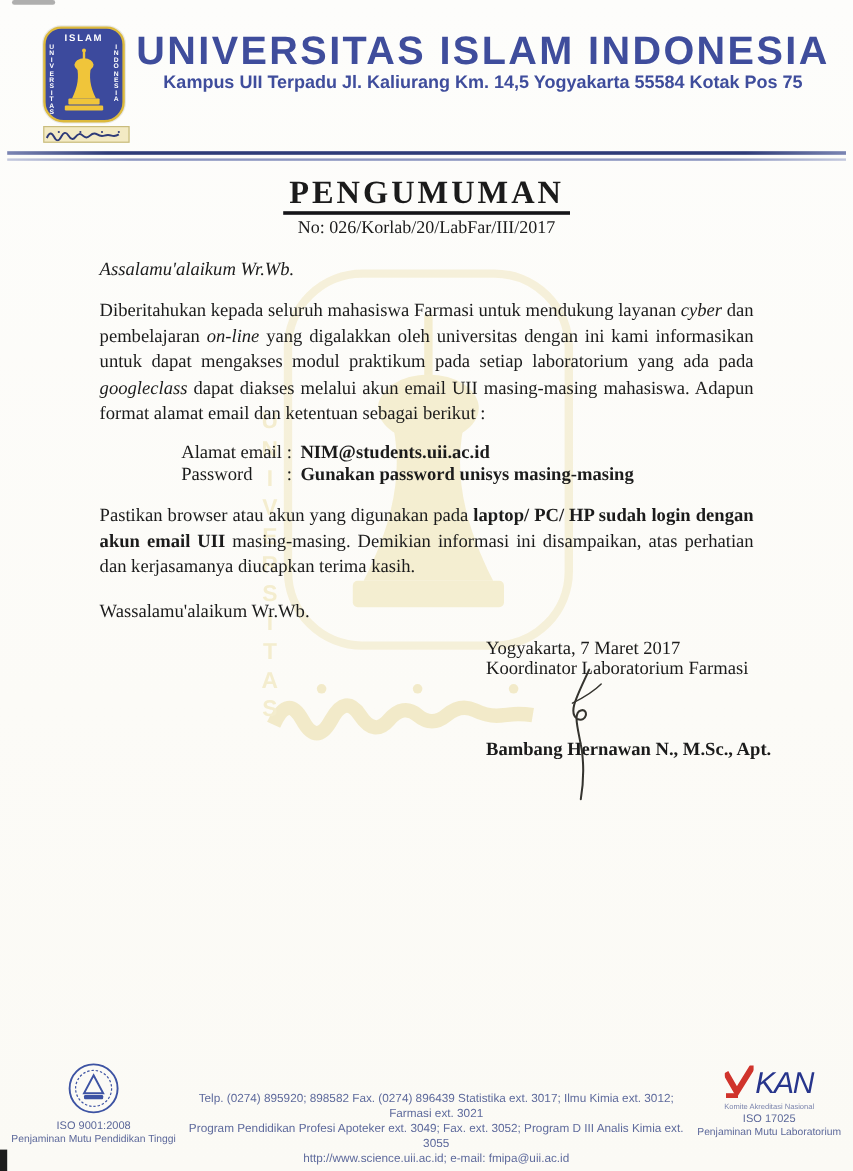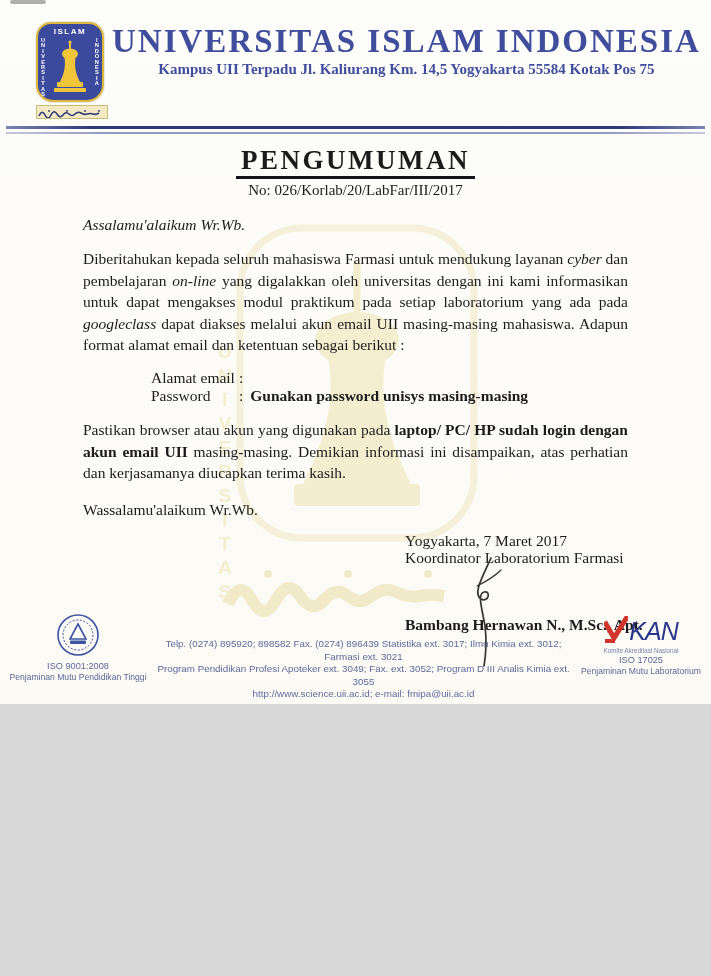--- a/index.html
+++ b/index.html
@@ -1,16 +1,16 @@
 <!DOCTYPE html>
 <html><head>
 <meta charset="utf-8">
 <style>
   html,body{margin:0;padding:0;background:#d8d8d8;}
-  .page{position:relative;width:711px;height:704px;margin:0 auto;overflow:hidden;
+  .page{position:relative;width:711px;height:976px;margin:0 auto;overflow:hidden;
         background:linear-gradient(180deg,#fdfdfb 0%,#fcfbf7 60%,#fbfaf5 100%);
         font-family:"Liberation Serif",serif;color:#1b1b1b;}
 
   
   .artifact-top{position:absolute;left:10px;top:0;width:36px;height:4px;background:#6f6f6f;opacity:.55;border-radius:2px;z-index:5;}
   .artifact-bottom{position:absolute;left:0;top:958px;width:6px;height:18px;background:#1d1d1d;z-index:5;}
 
   
   .letterhead{position:relative;z-index:2;display:flex;align-items:flex-start;padding:22px 18px 0 36px;}
   .uii-logo{width:76px;flex:0 0 76px;}
@@ -18,21 +18,21 @@
           border-radius:15px 15px 17px 17px;box-sizing:border-box;box-shadow:0 0 0 1px #e8e8e4;}
   .logo-islam{position:absolute;top:3px;left:0;right:0;text-align:center;color:#fff;
               font-family:"Liberation Sans",sans-serif;font-size:8px;font-weight:bold;letter-spacing:1.5px;}
   .vtext{display:flex;flex-direction:column;align-items:center;color:#fff;
          font-family:"Liberation Sans",sans-serif;font-size:5.6px;font-weight:bold;line-height:5.4px;}
   .logo-vleft{position:absolute;left:3px;top:14px;}
   .logo-vright{position:absolute;right:3px;top:14px;}
   .tower-svg{position:absolute;left:15px;top:15px;}
   .calligraphy{width:72px;height:14px;margin-top:3px;background:#f3eac4;border:1px solid #c9bc7d;
                box-sizing:border-box;overflow:hidden;}
-  .head-text{flex:1;text-align:center;font-family:Liberation Serif, serif;color:#3f4d9c;padding-top:2px;}
+  .head-text{flex:1;text-align:center;font-family:Liberation Sans, sans-serif;color:#3f4d9c;padding-top:2px;}
   .university{font-size:33px;font-weight:bold;letter-spacing:2px;line-height:35px;white-space:nowrap;}
   .faculty{font-size:20.5px;font-weight:bold;letter-spacing:.3px;line-height:23px;white-space:nowrap;}
   .address{font-size:15px;font-weight:bold;line-height:20px;white-space:nowrap;}
 
   
   .rule{margin:7px 6px 0 6px;position:relative;z-index:2;}
   .rule-a{height:3px;background:linear-gradient(90deg,#7b85b3,#2e3b77 12%,#2e3b77 88%,#7b85b3);}
   .rule-b{height:2px;margin-top:3px;background:linear-gradient(90deg,#c3c8dd,#8d97c0 15%,#8d97c0 85%,#c3c8dd);}
 
   
@@ -171,20 +171,21 @@
     <div class="doc-number">No: 026/Korlab/20/LabFar/III/2017</div>
 
     <p class="salutation">Assalamu'alaikum Wr.Wb.</p>
 
     <p class="para"><span>Diberitahukan kepada seluruh mahasiswa Farmasi untuk mendukung layanan </span><span class="i">cyber</span><span> dan pembelajaran </span><span class="i">on-line</span><span> yang digalakkan oleh universitas dengan ini kami informasikan untuk dapat mengakses modul praktikum pada setiap laboratorium yang ada pada </span><span class="i">googleclass</span><span> dapat diakses melalui akun email UII masing-masing mahasiswa. Adapun format alamat email dan ketentuan sebagai berikut :</span></p>
 
     <div class="cred">
       <div class="cred-row">
         <span class="cred-label">Alamat email</span>
         <span class="cred-colon">:</span>
+        <span class="b">NIM@students.uii.ac.id</span>
       </div>
       <div class="cred-row">
         <span class="cred-label">Password</span>
         <span class="cred-colon">:</span>
         <span class="b">Gunakan password unisys masing-masing</span>
       </div>
     </div>
 
     <p class="para"><span>Pastikan browser atau akun yang digunakan pada </span><span class="b">laptop/ PC/ HP sudah login dengan akun email UII</span><span> masing-masing. Demikian informasi ini disampaikan, atas perhatian dan kerjasamanya diucapkan terima kasih.</span></p>
 

